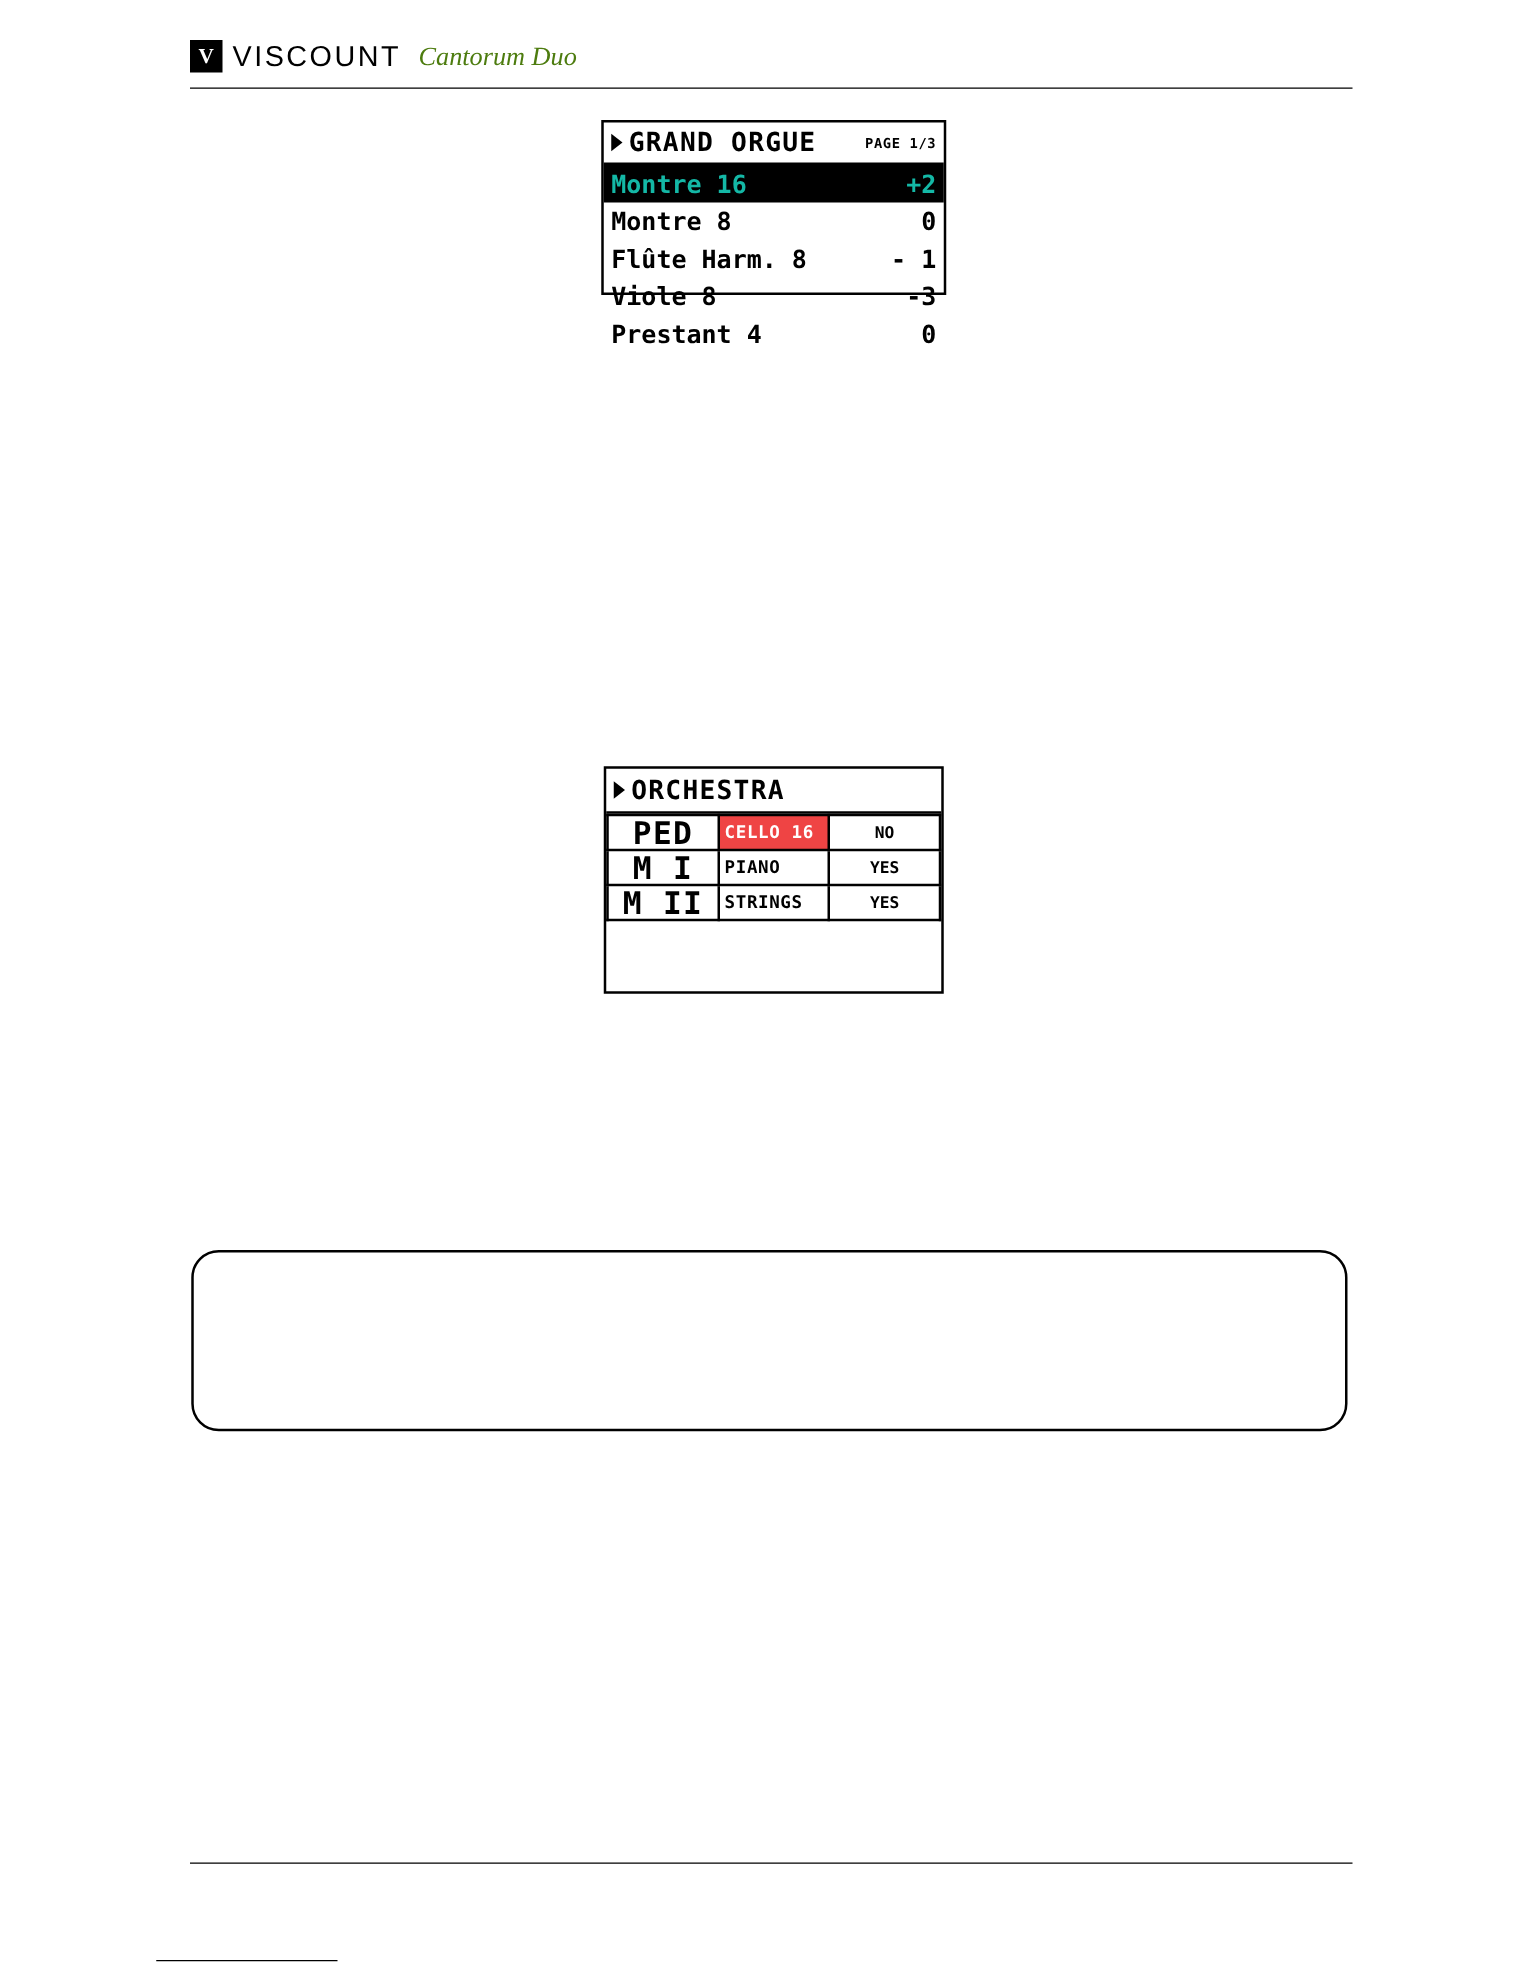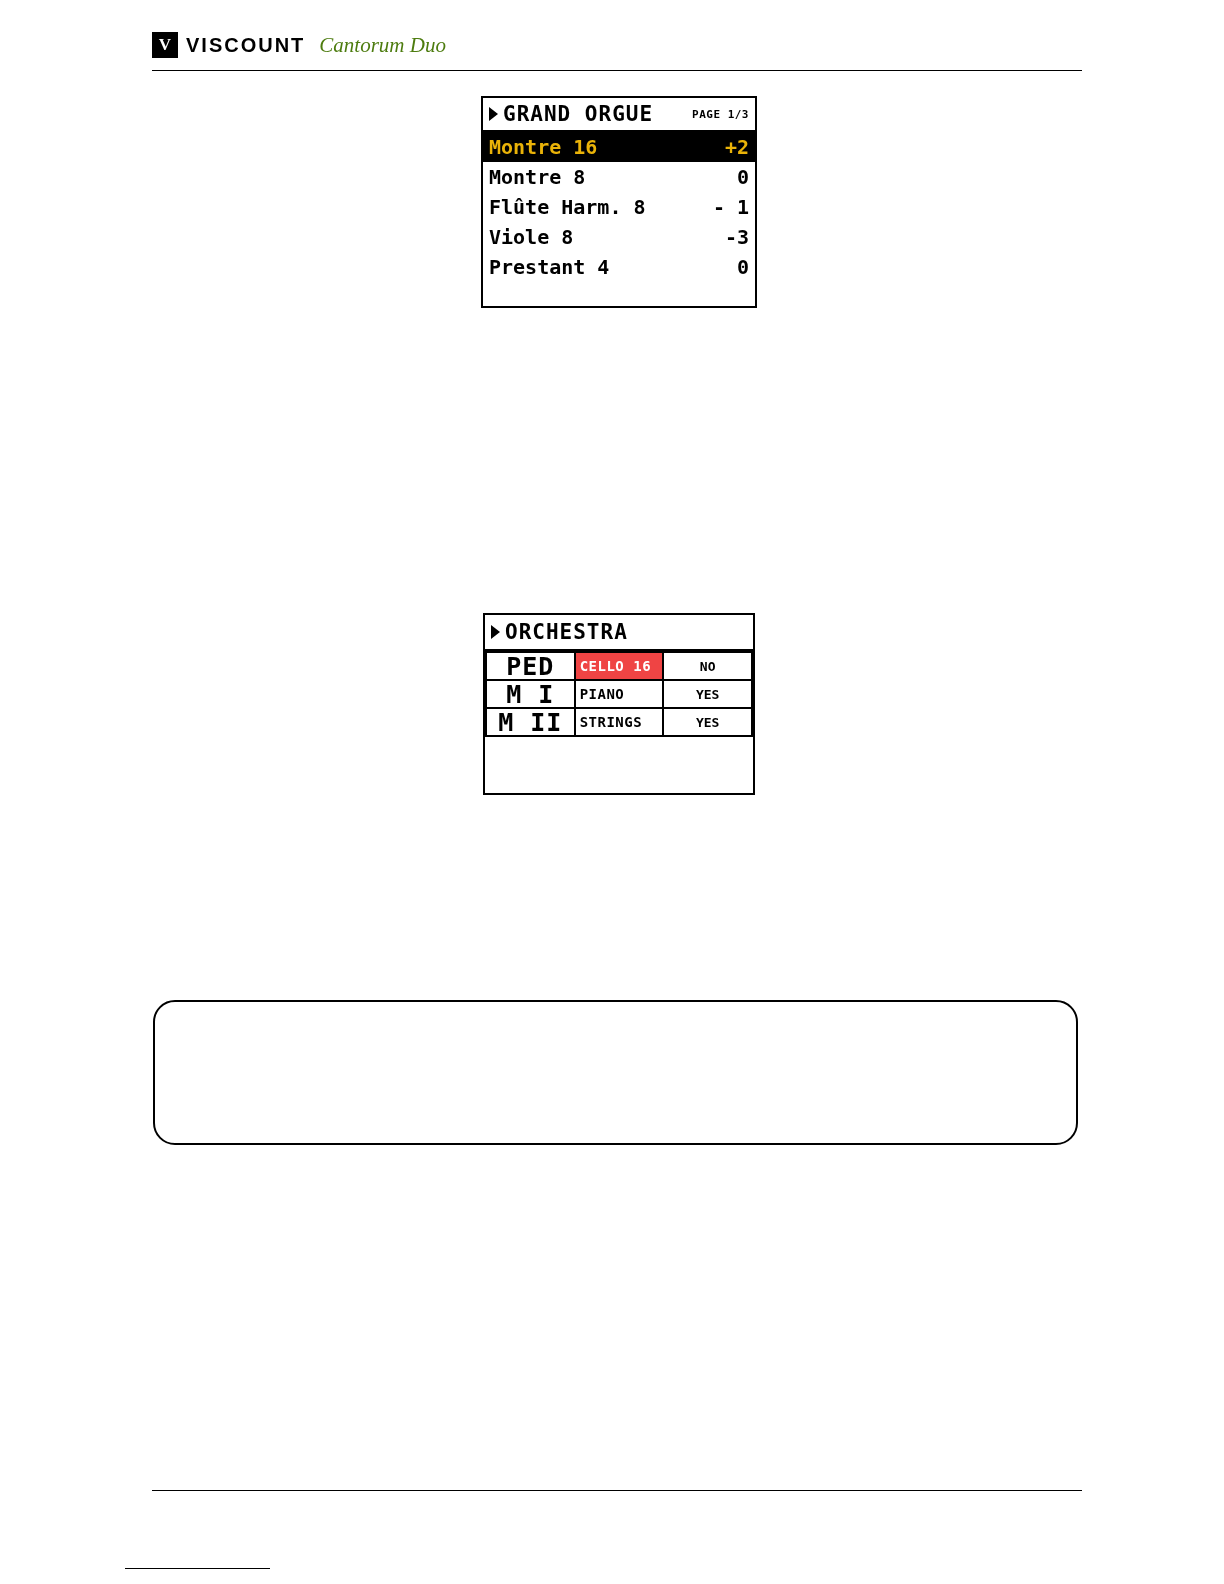--- a/index.html
+++ b/index.html
@@ -37,24 +37,23 @@
     color: #ffffff;
     font-family: "Liberation Serif", serif;
     font-weight: bold;
     font-size: 17px;
     line-height: 26px;
     text-align: center;
     letter-spacing: 0px;
   }
   .brand-name {
     font-family: "Liberation Sans", sans-serif;
-    font-size: 20px;
+    font-size: 23px;
     letter-spacing: 2px;
     color: #000000;
-    font-weight: bold;
   }
   .brand-model {
     font-family: "Liberation Serif", serif;
     font-style: italic;
     font-size: 21px;
     color: #4d7c0f;
     margin-left: 6px;
   }
   .header-rule {
     position: absolute;
@@ -73,21 +72,21 @@
     box-sizing: border-box;
     font-family: "DejaVu Sans Mono", monospace;
     color: #000000;
   }
 
   
   #lcd-grand-orgue {
     left: 481px;
     top: 96px;
     width: 276px;
-    height: 212px;
+    height: 140px;
   }
   .lcd-title-row {
     position: relative;
     height: 34px;
     border-bottom: 2px solid #000000;
     box-sizing: border-box;
     display: flex;
     align-items: center;
     padding: 0 6px;
   }
@@ -130,21 +129,21 @@
     white-space: nowrap;
     overflow: hidden;
   }
   .stop-row .stop-val {
     flex: 0 0 auto;
     text-align: right;
     min-width: 36px;
   }
   .stop-row.selected {
     background: #000000;
-    color: #eab308;
+    color: #14b8a6;
     gap: 24px;
   }
 
   
   #lcd-orchestra {
     left: 483px;
     top: 613px;
     width: 272px;
     height: 182px;
   }

